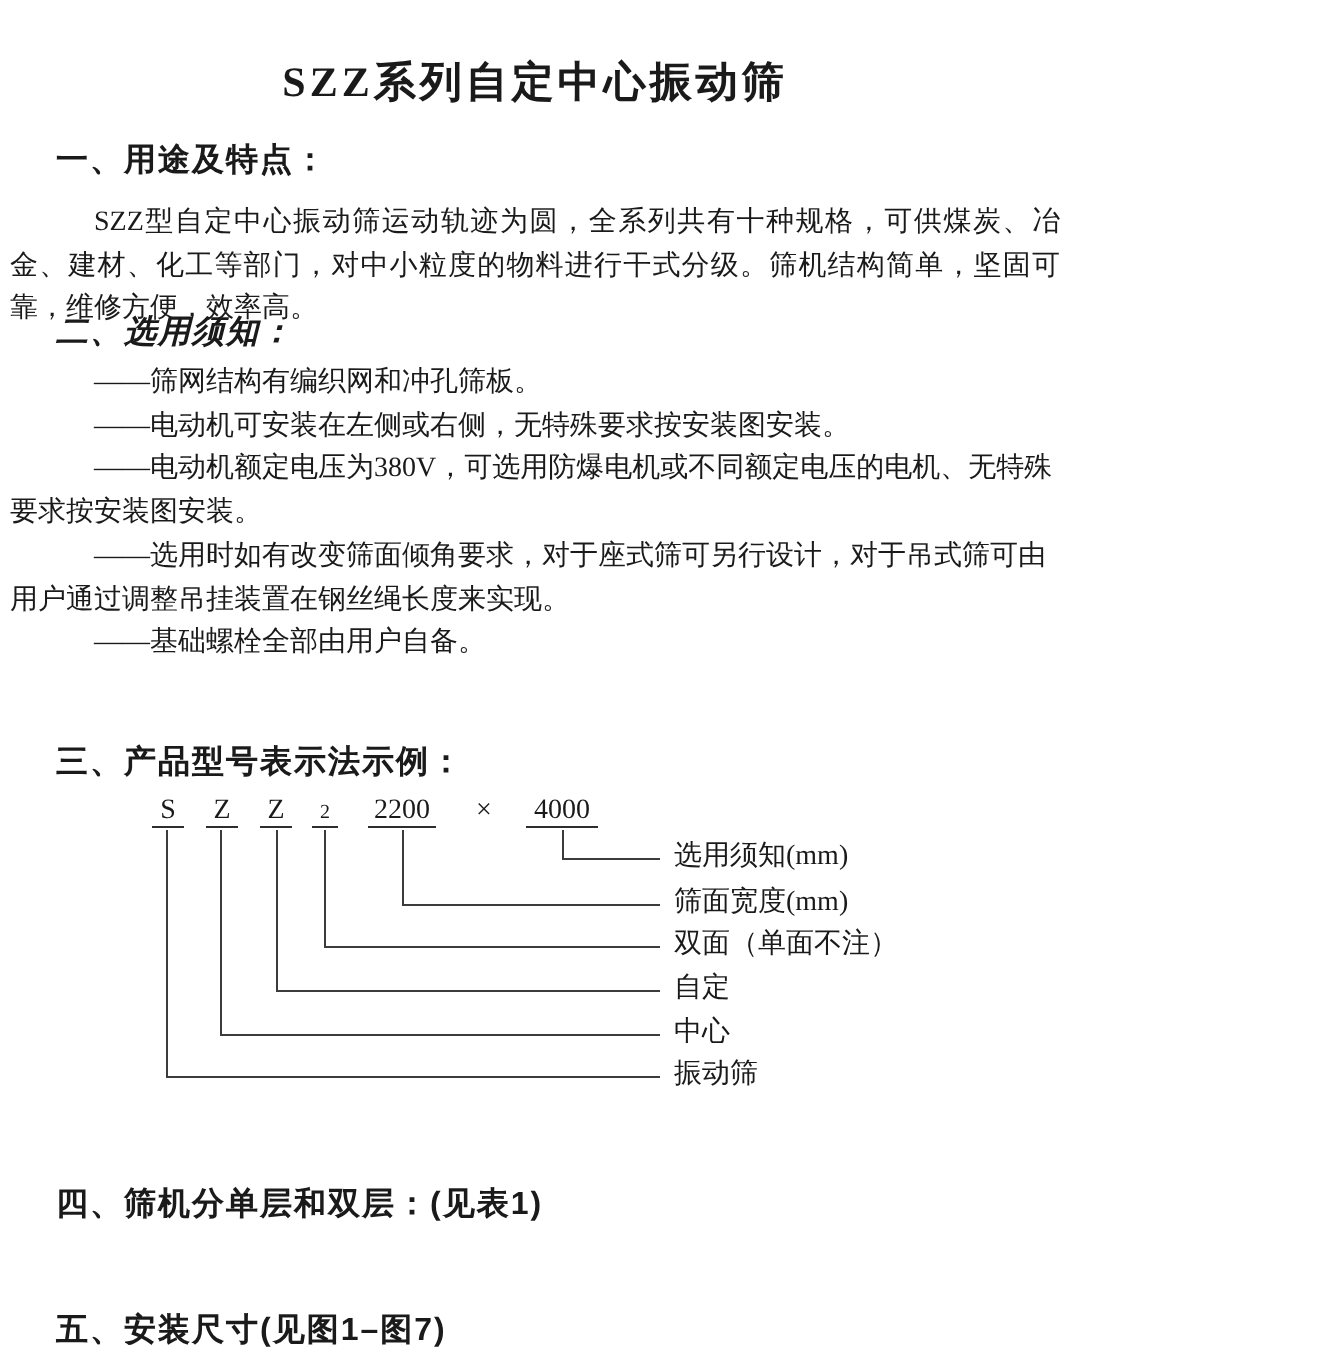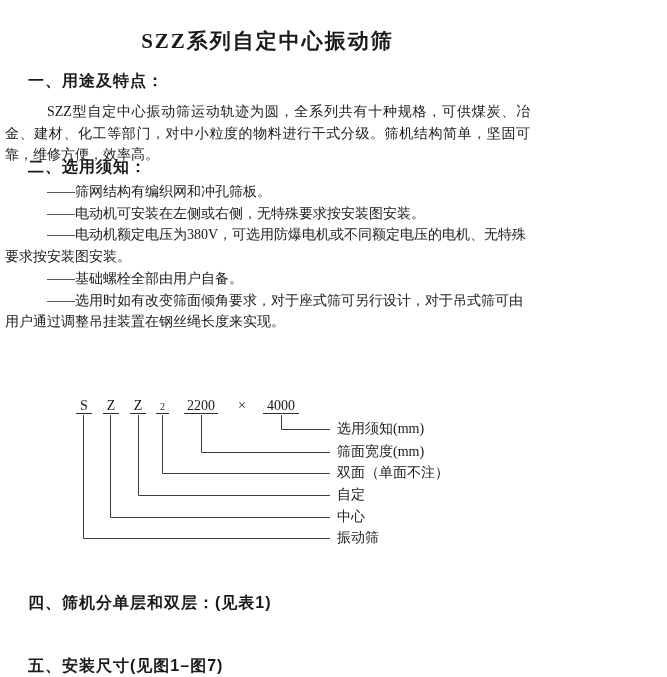--- a/index.html
+++ b/index.html
@@ -12,21 +12,21 @@
     position:absolute;top:11px;left:0;right:0;margin:0;
     text-align:center;font-size:21px;font-weight:bold;letter-spacing:2px;
     font-family:"Liberation Serif","DejaVu Serif",serif;
   }
   .hd{
     position:absolute;left:28px;margin:0;
     font-family:"Liberation Sans","DejaVu Sans",sans-serif;
     font-weight:bold;font-size:16px;letter-spacing:1px;line-height:20px;
   }
   #h-s1{top:55px;}
-  #h-s2{top:141px;}
+  #h-s2{top:141px;font-style:italic;}
   #h-s3{top:356px;}
   #h-s4{top:577px;}
   #h-s5{top:640px;}
   .para{
     position:absolute;top:85px;left:5px;right:5px;margin:0;
     line-height:21.5px;text-indent:42px;text-align:justify;
   }
   .notes{
     position:absolute;top:165px;left:5px;right:6px;margin:0;padding:0;
     list-style:none;line-height:21.7px;
@@ -54,24 +54,25 @@
   <h1 class="doc-title">SZZ系列自定中心振动筛</h1>
 
   <h2 class="hd" id="h-s1">一、用途及特点：</h2>
   <p class="para">SZZ型自定中心振动筛运动轨迹为圆，全系列共有十种规格，可供煤炭、冶金、建材、化工等部门，对中小粒度的物料进行干式分级。筛机结构简单，坚固可靠，维修方便，效率高。</p>
 
   <h2 class="hd" id="h-s2">二、选用须知：</h2>
   <ul class="notes">
     <li>——筛网结构有编织网和冲孔筛板。</li>
     <li>——电动机可安装在左侧或右侧，无特殊要求按安装图安装。</li>
     <li>——电动机额定电压为380V，可选用防爆电机或不同额定电压的电机、无特殊要求按安装图安装。</li>
+    <li>——选用时如有改变筛面倾角要求，对于座式筛可另行设计，对于吊式筛可由用户通过调整吊挂装置在钢丝绳长度来实现。</li>
     <li>——基础螺栓全部由用户自备。</li>
-    <li>——选用时如有改变筛面倾角要求，对于座式筛可另行设计，对于吊式筛可由用户通过调整吊挂装置在钢丝绳长度来实现。</li>
   </ul>
 
+  <h2 class="hd" id="h-s3">三、产品型号表示法示例：</h2>
 
   <div class="diagram">
     <span class="sym" style="left:76px;width:16px">S</span>
     <span class="sym" style="left:103px;width:16px">Z</span>
     <span class="sym" style="left:130px;width:16px">Z</span>
     <span class="sym sym-small" style="left:156px;width:13px">2</span>
     <span class="sym" style="left:184px;width:34px">2200</span>
     <span class="sym sym-plain" style="left:233px;width:18px">×</span>
     <span class="sym" style="left:263px;width:36px">4000</span>
 

